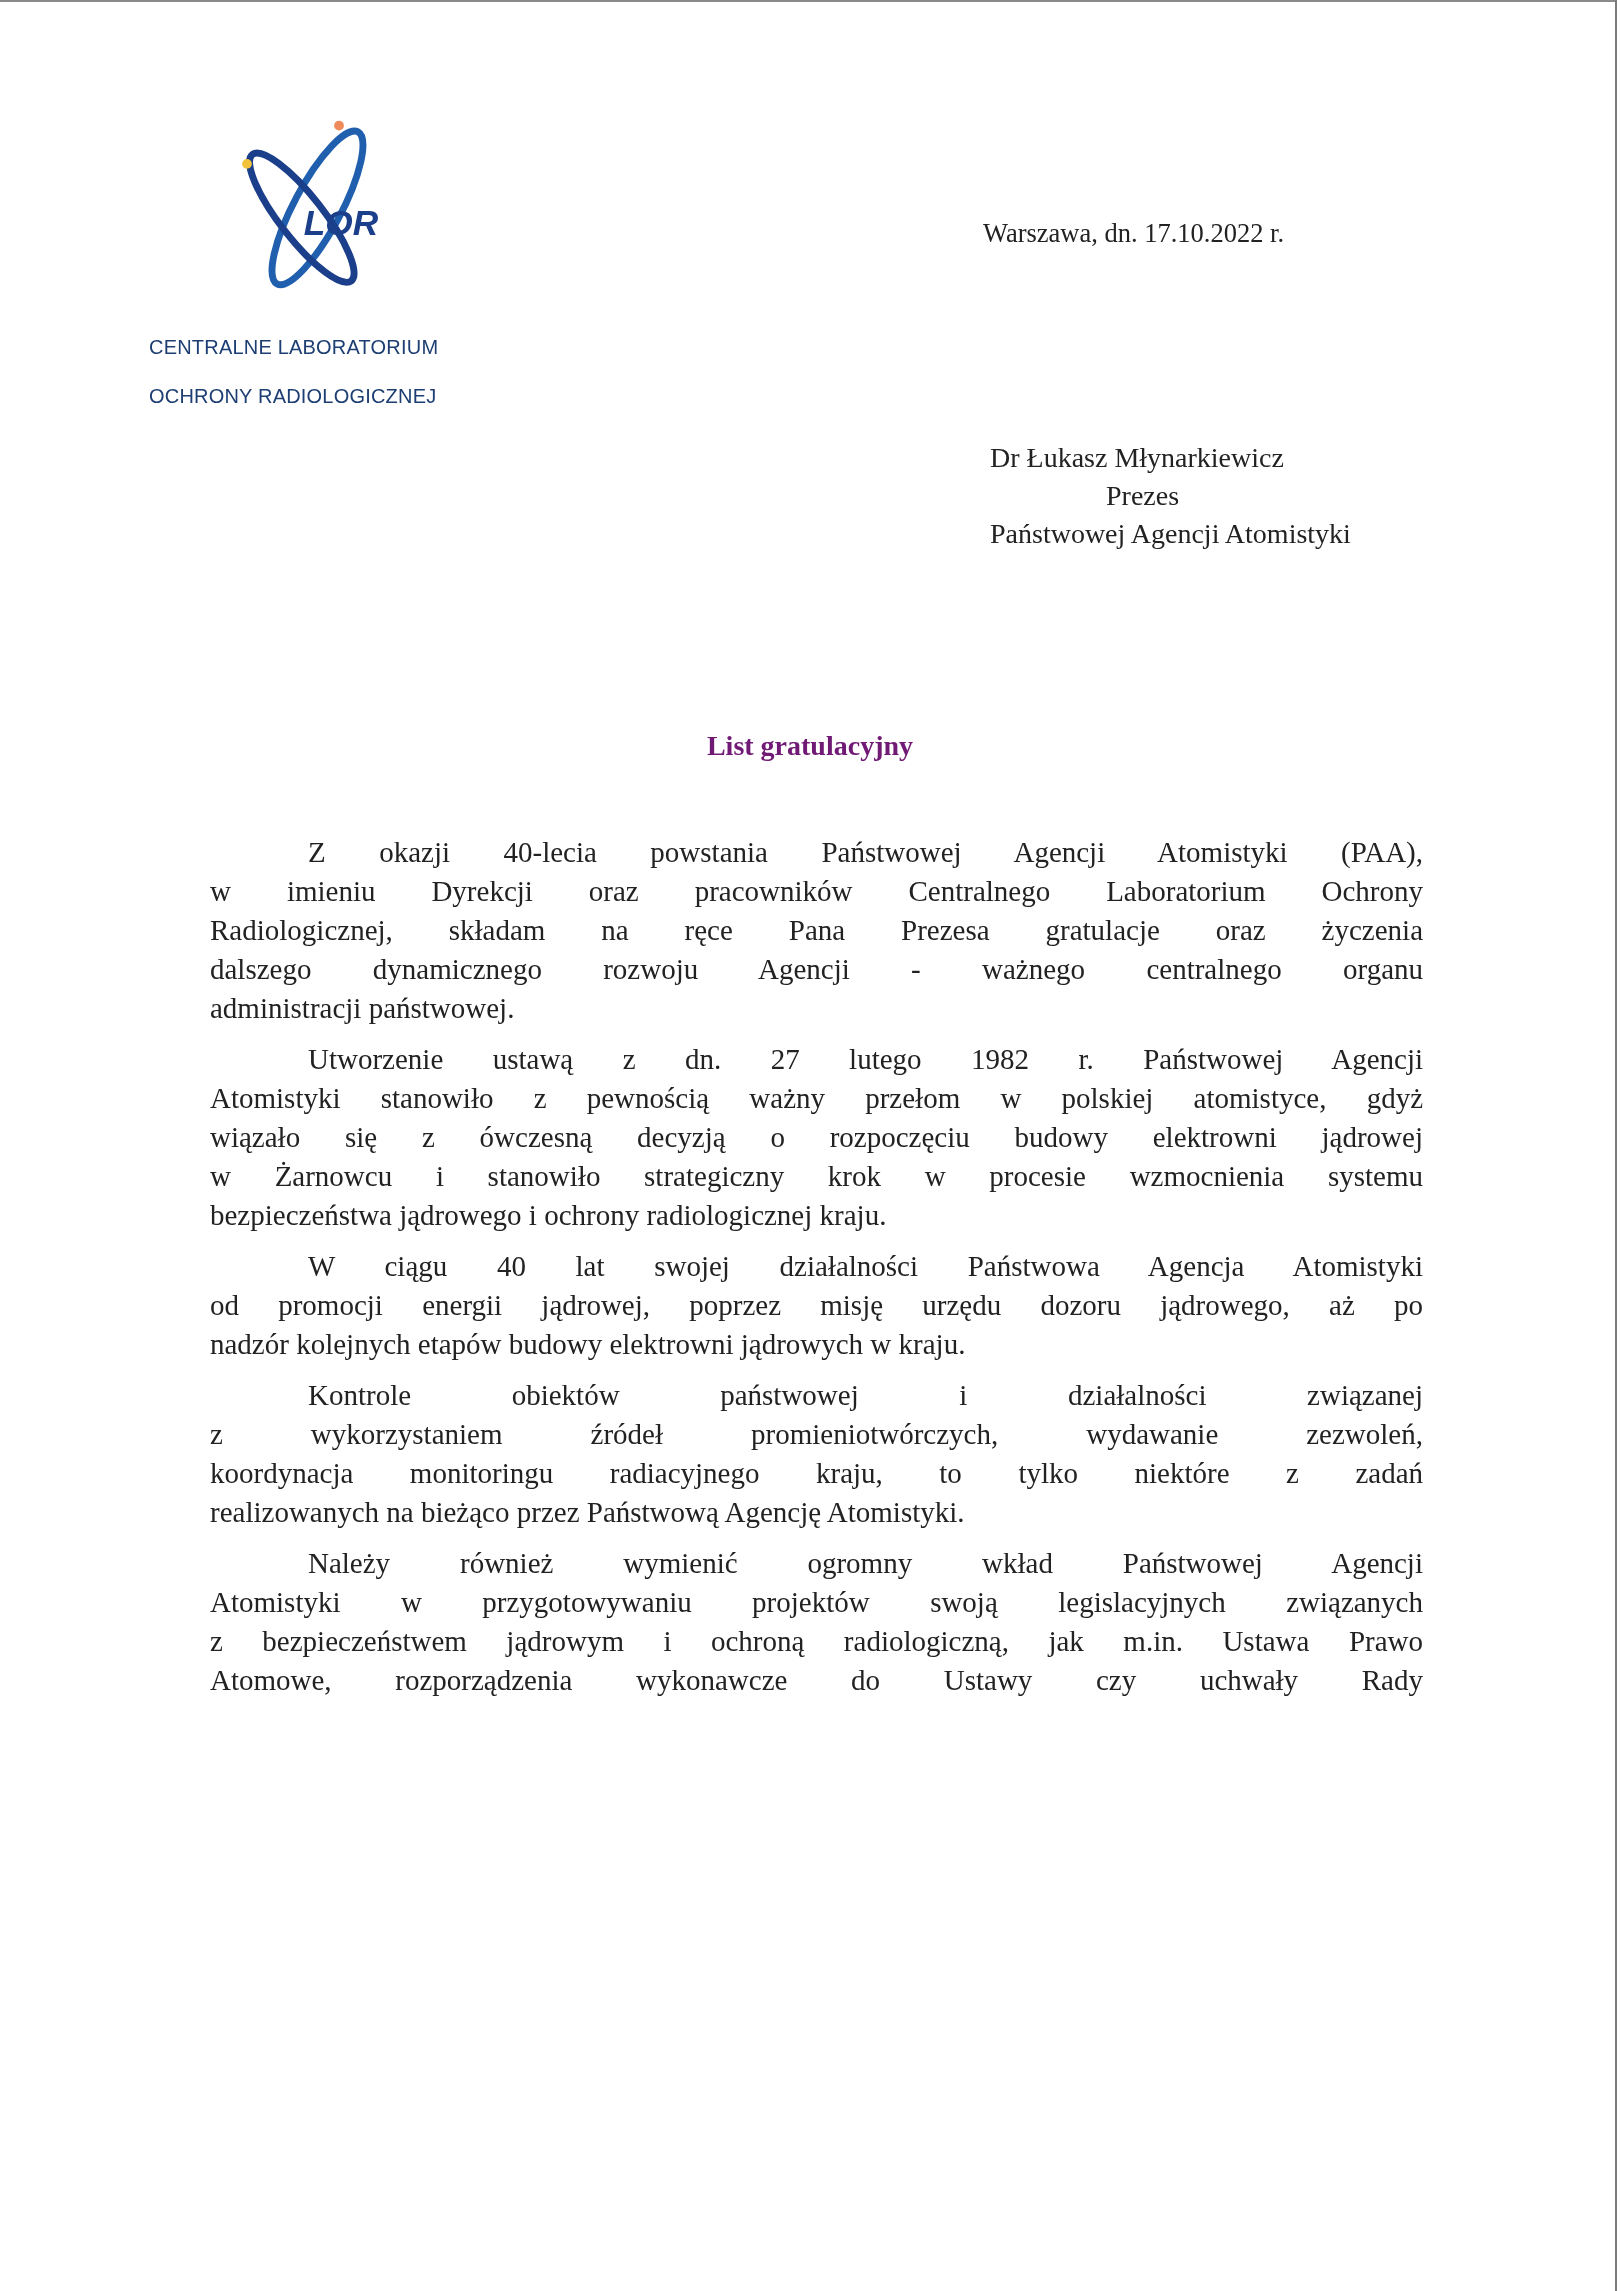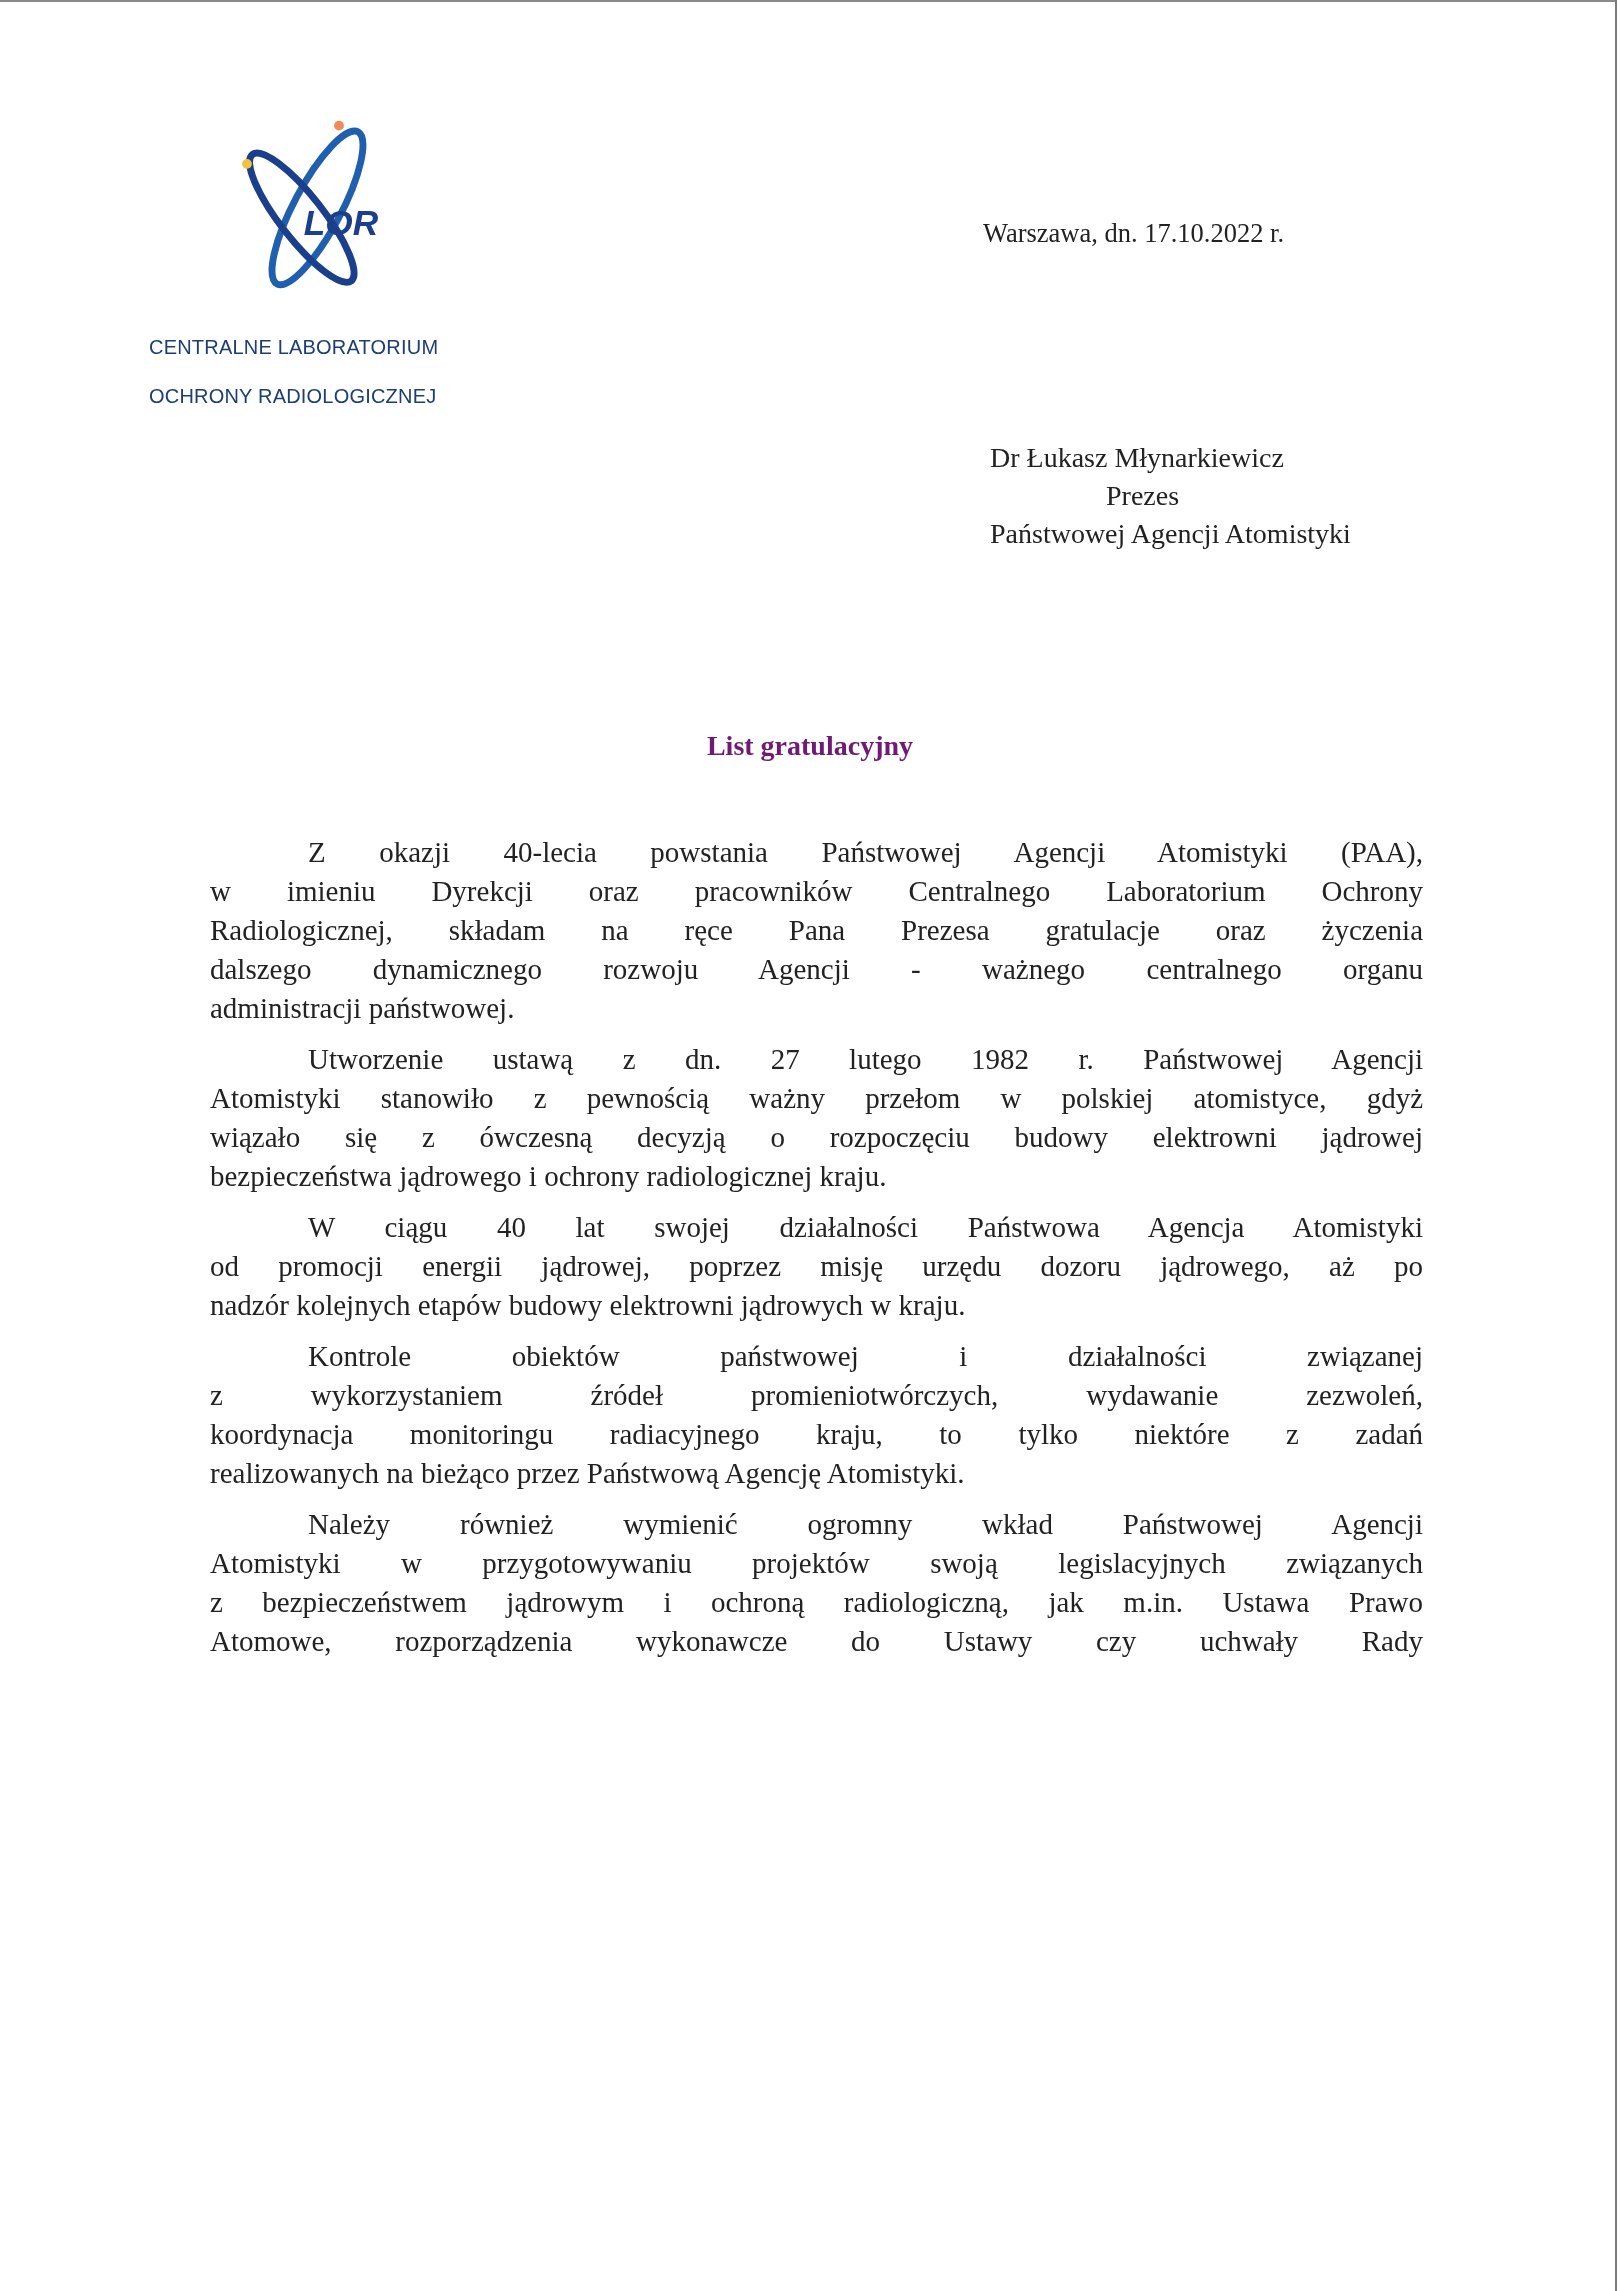--- a/index.html
+++ b/index.html
@@ -145,20 +145,21 @@
     <span class="line first">Z okazji 40-lecia powstania Państwowej Agencji  Atomistyki (PAA),</span>
     <span class="line">w imieniu Dyrekcji oraz pracowników Centralnego Laboratorium Ochrony</span>
     <span class="line">Radiologicznej,  składam na ręce Pana Prezesa gratulacje oraz życzenia</span>
     <span class="line">dalszego dynamicznego rozwoju Agencji - ważnego centralnego organu</span>
     <span class="line last">administracji państwowej.</span>
   </p>
   <p class="para">
     <span class="line first">Utworzenie ustawą z dn. 27 lutego 1982 r. Państwowej Agencji</span>
     <span class="line">Atomistyki stanowiło z pewnością  ważny przełom w polskiej atomistyce, gdyż</span>
     <span class="line">wiązało się z ówczesną decyzją o rozpoczęciu budowy elektrowni jądrowej</span>
+    <span class="line">w Żarnowcu i stanowiło strategiczny krok w procesie wzmocnienia systemu</span>
     <span class="line last">bezpieczeństwa jądrowego i ochrony  radiologicznej kraju.</span>
   </p>
   <p class="para">
     <span class="line first">W ciągu 40 lat swojej działalności Państwowa Agencja Atomistyki</span>
     <span class="line">od promocji energii jądrowej, poprzez misję urzędu dozoru jądrowego, aż po</span>
     <span class="line last">nadzór kolejnych etapów budowy elektrowni jądrowych w kraju.</span>
   </p>
   <p class="para">
     <span class="line first">Kontrole obiektów państwowej i działalności związanej</span>
     <span class="line">z wykorzystaniem źródeł promieniotwórczych, wydawanie zezwoleń,</span>

